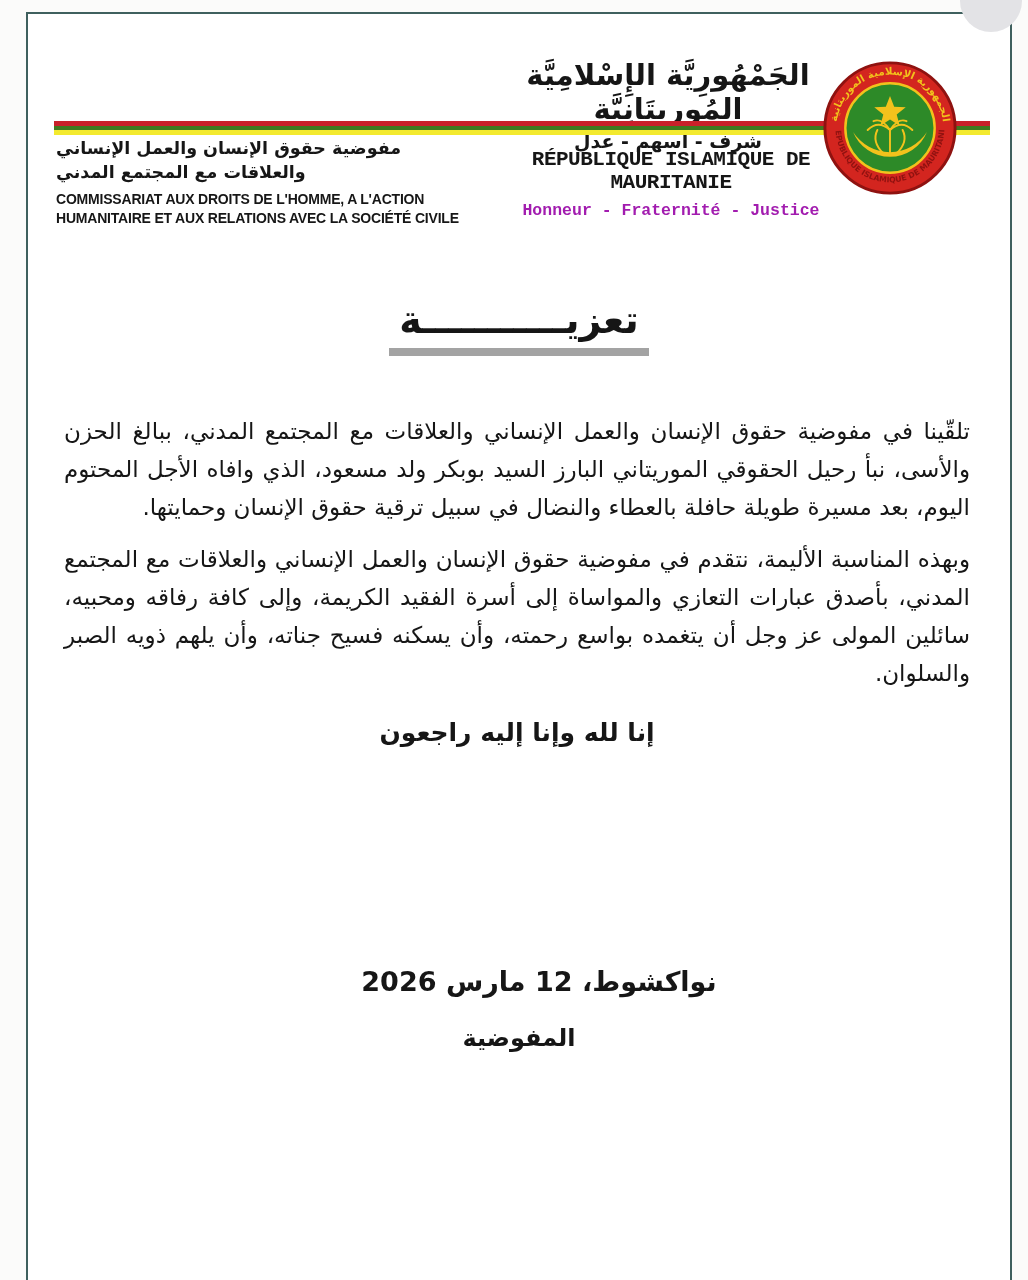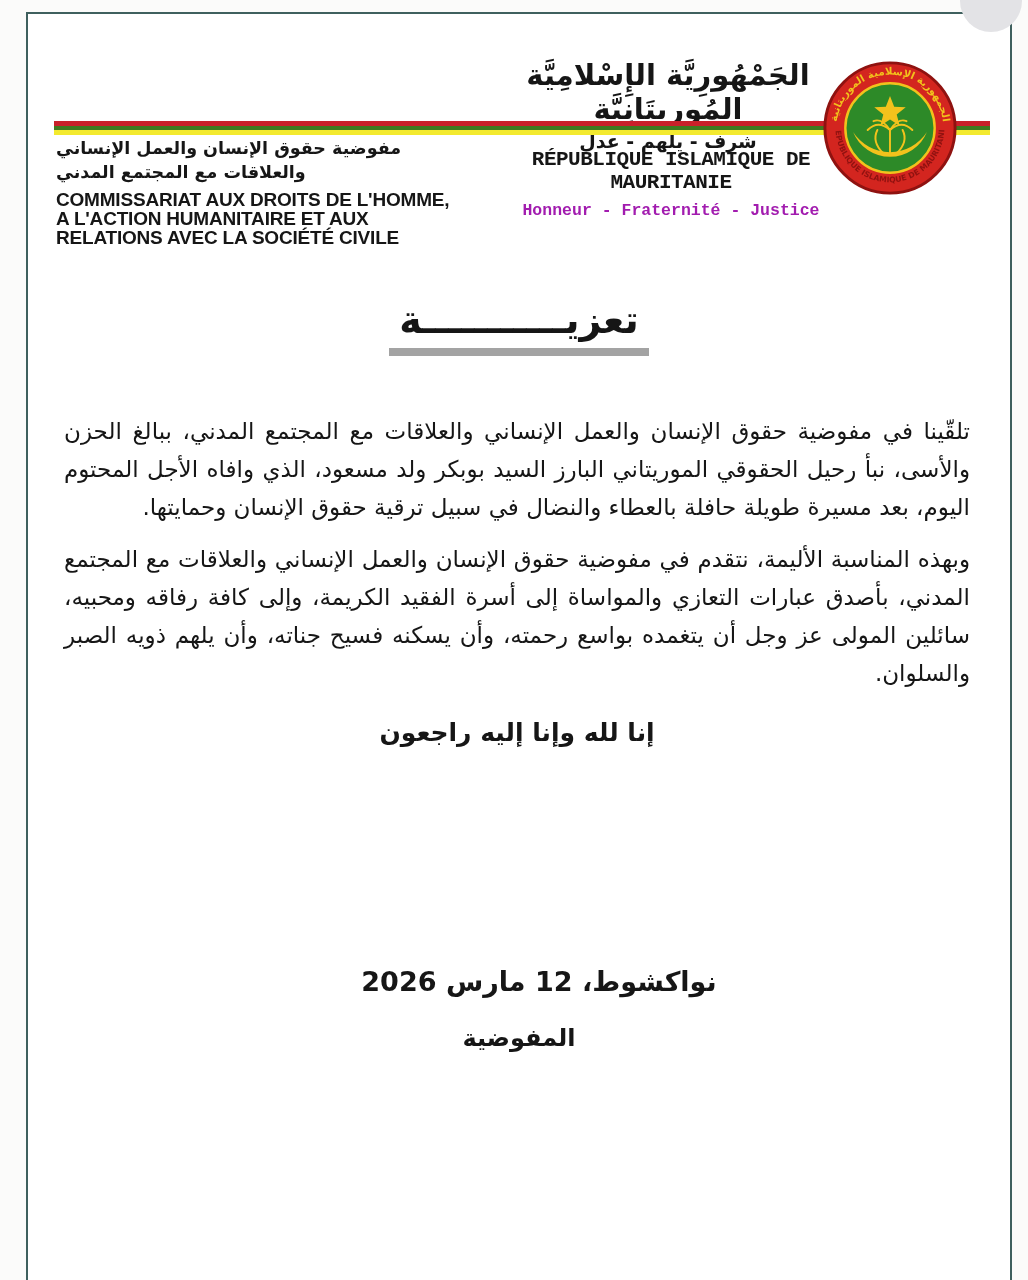--- a/index.html
+++ b/index.html
@@ -19,21 +19,21 @@
   .callig{position:absolute;left:430px;top:44px;width:420px;text-align:center;
     direction:rtl;font-weight:bold;}
   .callig .line1{font-size:29px;letter-spacing:-1px;}
   .callig .line2{font-size:19px;margin-top:4px;}
   .stripe{position:absolute;left:26px;top:107px;width:936px;height:15px;z-index:1;}
   .stripe .r{height:5px;background:var(--stripe_red);}
   .stripe .g{height:4px;background:var(--stripe_green);}
   .stripe .y{height:5px;background:var(--stripe_yellow);}
   .commissariat{position:absolute;left:28px;top:122px;width:410px;text-align:left;}
   .commissariat .ar{direction:rtl;font-size:17.5px;font-weight:bold;line-height:24px;}
-  .commissariat .fr{font-family:"Liberation Sans",sans-serif;font-size:19px;
+  .commissariat .fr{font-family:"Liberation Sans",sans-serif;font-size:14px;
     font-weight:bold;line-height:19px;margin-top:6px;letter-spacing:-0.2px;}
   .republic{position:absolute;left:438px;top:134px;width:410px;text-align:center;
     font-family:Liberation Mono, monospace;}
   .republic .fr{font-size:21px;font-weight:bold;letter-spacing:-0.5px;}
   .republic .motto{font-size:16.5px;font-weight:bold;margin-top:7px;color:#a21caf;}
   .seal{position:absolute;left:794px;top:46px;width:136px;height:136px;z-index:2;}
   
   .title-wrap{position:absolute;left:0;top:286px;width:100%;text-align:center;}
   .title{display:inline-block;direction:rtl;font-size:38px;font-weight:bold;
     border-bottom:8px solid #a3a3a3;padding:0 10px 6px 10px;line-height:1.1;}
@@ -48,21 +48,21 @@
 </style>
 </head>
 <body>
 
 <div class="page">
 
   <div class="corner-circle"></div>
 
   <div class="callig">
     <div class="line1">الجَمْهُورِيَّة الإِسْلامِيَّة المُورِيتَانِيَّة</div>
-    <div class="line2">شرف - يلهم - عدل</div>
+    <div class="line2">شرف - أسهم - عدل</div>
   </div>
 
   <div class="stripe">
     <div class="r"></div>
     <div class="g"></div>
     <div class="y"></div>
   </div>
 
   <div class="commissariat">
     <div class="ar">مفوضية حقوق الإنسان والعمل الإنساني والعلاقات مع المجتمع المدني</div>

